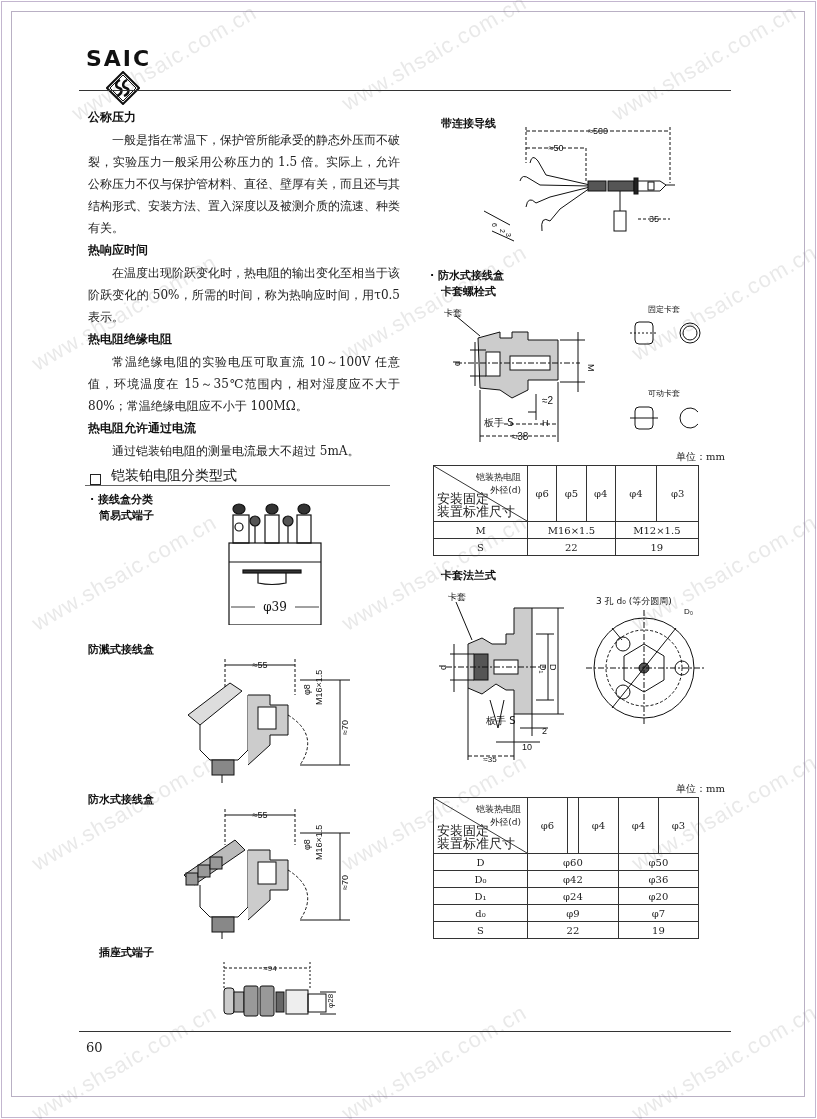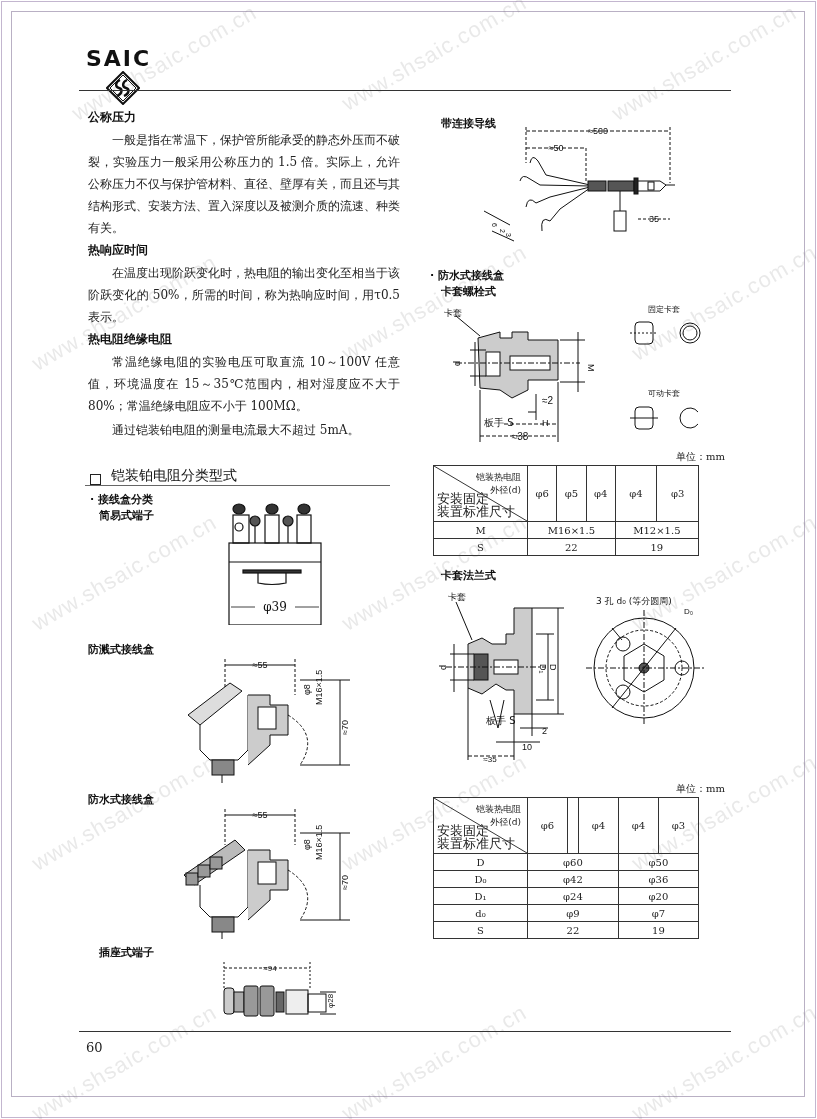--- a/index.html
+++ b/index.html
@@ -73,20 +73,21 @@
 </div>
 <div class="header-rule"></div>
 
 <div class="left-col">
   <div class="h">公称压力</div>
   <div class="p indent" style="margin-top:2px;">一般是指在常温下，保护管所能承受的静态外压而不破裂，实验压力一般采用公称压力的 1.5 倍。实际上，允许公称压力不仅与保护管材料、直径、壁厚有关，而且还与其结构形式、安装方法、置入深度以及被测介质的流速、种类有关。</div>
   <div class="h" style="margin-top:1px;">热响应时间</div>
   <div class="p indent" style="margin-top:2px;">在温度出现阶跃变化时，热电阻的输出变化至相当于该阶跃变化的 50%，所需的时间，称为热响应时间，用τ0.5表示。</div>
   <div class="h" style="margin-top:1px;">热电阻绝缘电阻</div>
   <div class="p indent" style="margin-top:2px;">常温绝缘电阻的实验电压可取直流 10～100V 任意值，环境温度在 15～35℃范围内，相对湿度应不大于 80%；常温绝缘电阻应不小于 100MΩ。</div>
+  <div class="h" style="margin-top:1px;">热电阻允许通过电流</div>
   <div class="p indent" style="margin-top:2px;">通过铠装铂电阻的测量电流最大不超过 5mA。</div>
 </div>
 
 <div class="section-title">
   <span class="checkbox"></span>
   <span>铠装铂电阻分类型式</span>
 </div>
 <div class="section-rule"></div>
 
 <div class="label" style="left:90px;top:492px;">· 接线盒分类</div>

